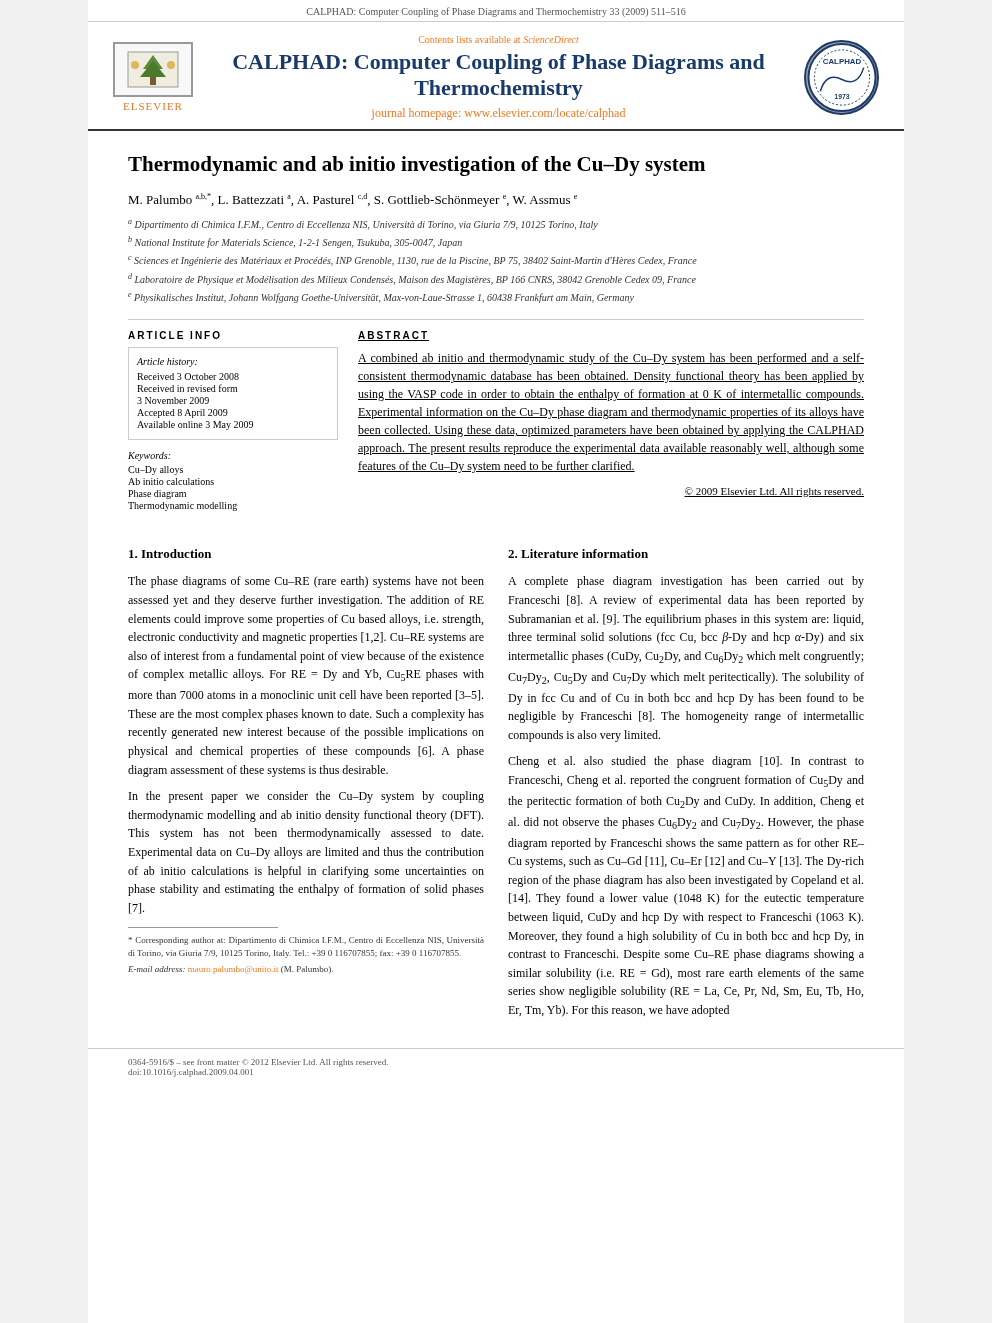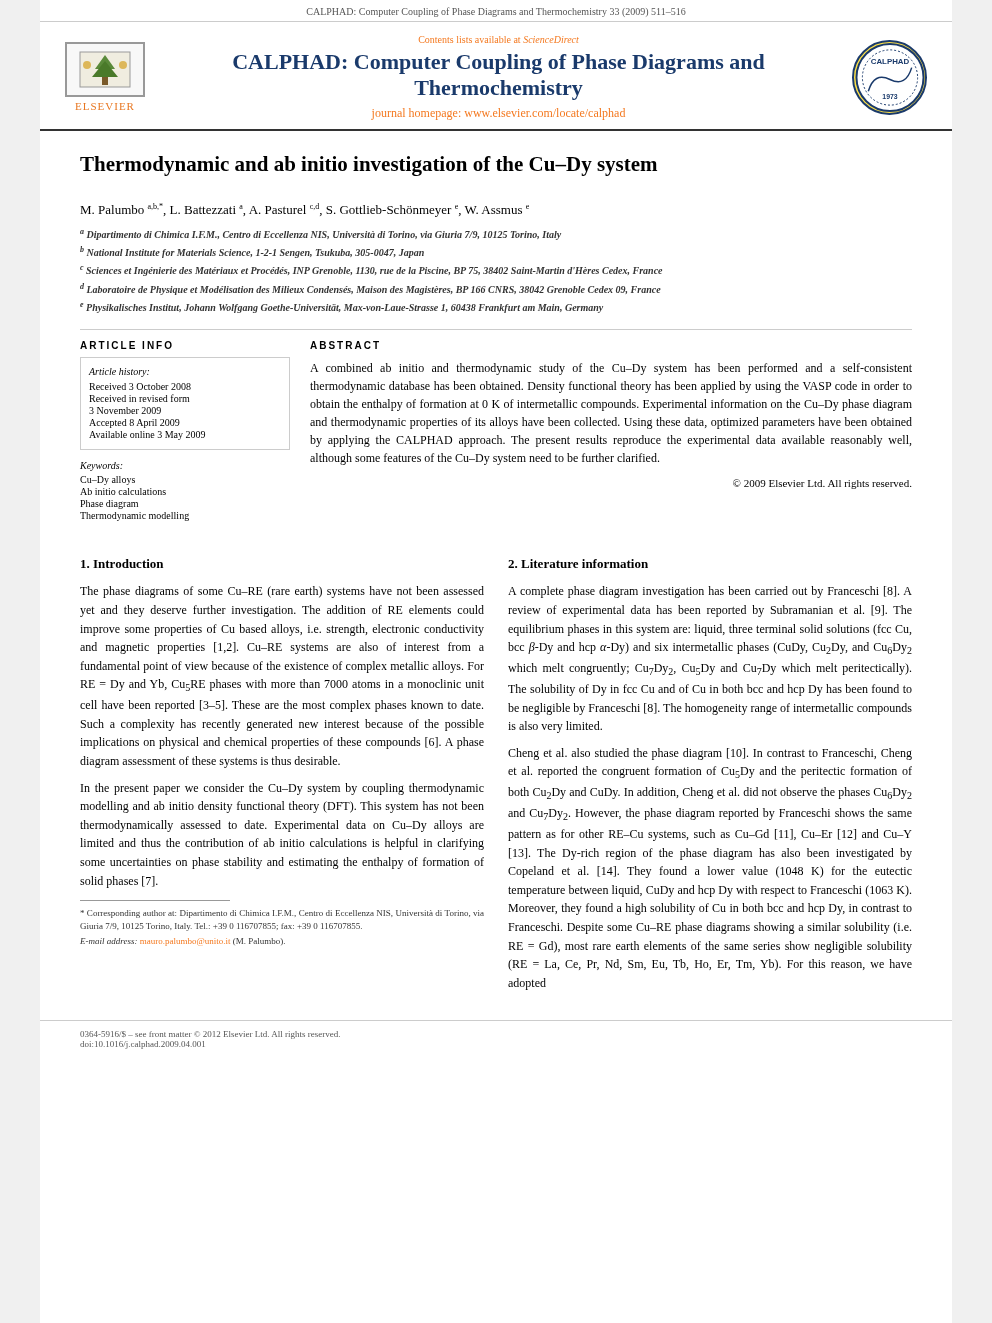--- a/index.html
+++ b/index.html
@@ -3,21 +3,21 @@
   <meta charset="utf-8">
   <style>
     * { margin: 0; padding: 0; box-sizing: border-box; }
     body {
       background: #f0f0f0;
       font-family: "Times New Roman", Times, serif;
       font-size: 13px;
       color: #000;
     }
     .page-wrapper {
-      width: 912px;
+      width: 816px;
       min-height: 1323px;
       background: #fff;
       margin: 0 auto;
       padding: 0;
     }
     
     .top-bar {
       background: #fff;
       text-align: center;
       font-size: 10px;
@@ -92,53 +92,52 @@
     }
     .calphad-logo .logo-circle {
       width: 75px;
       height: 75px;
       border-radius: 50%;
       border: 2px solid #1a3a6b;
       display: flex;
       flex-direction: column;
       align-items: flex-start;
       justify-content: center;
-      background: #fde047;
+      background: #a3a3a3;
       font-size: 8px;
       color: #1a3a6b;
       font-weight: bold;
       text-align: center;
     }
     
     .article-content {
       padding: 20px 40px 20px 40px;
     }
     .article-title {
       font-size: 21px;
       font-weight: bold;
       color: #000;
-      margin-bottom: 22px;
+      margin-bottom: 12px;
       line-height: 1.3;
     }
     .authors {
       font-size: 13px;
       color: #000;
       margin-bottom: 6px;
       line-height: 1.5;
     }
     .affiliations {
       font-size: 10px;
       color: #333;
       font-style: italic;
       margin-bottom: 14px;
       line-height: 1.5;
     }
     .affiliations div {
       margin-bottom: 2px;
-      font-weight: bold;
     }
     .two-column {
       display: flex;
       gap: 20px;
       border-top: 1px solid #ccc;
       padding-top: 10px;
     }
     .article-info {
       width: 210px;
       min-width: 210px;
@@ -175,20 +174,21 @@
       font-size: 10px;
       margin-bottom: 3px;
     }
     .keywords-section .kw-item {
       font-size: 10px;
       margin-bottom: 1px;
     }
     .abstract-section {
       flex: 1;
       font-size: 12px;
+      text-decoration: underline;
     }
     .abstract-title {
       font-size: 10px;
       letter-spacing: 2px;
       font-weight: bold;
       color: #000;
       text-transform: uppercase;
       margin-bottom: 8px;
       font-family: Arial, sans-serif;
     }

